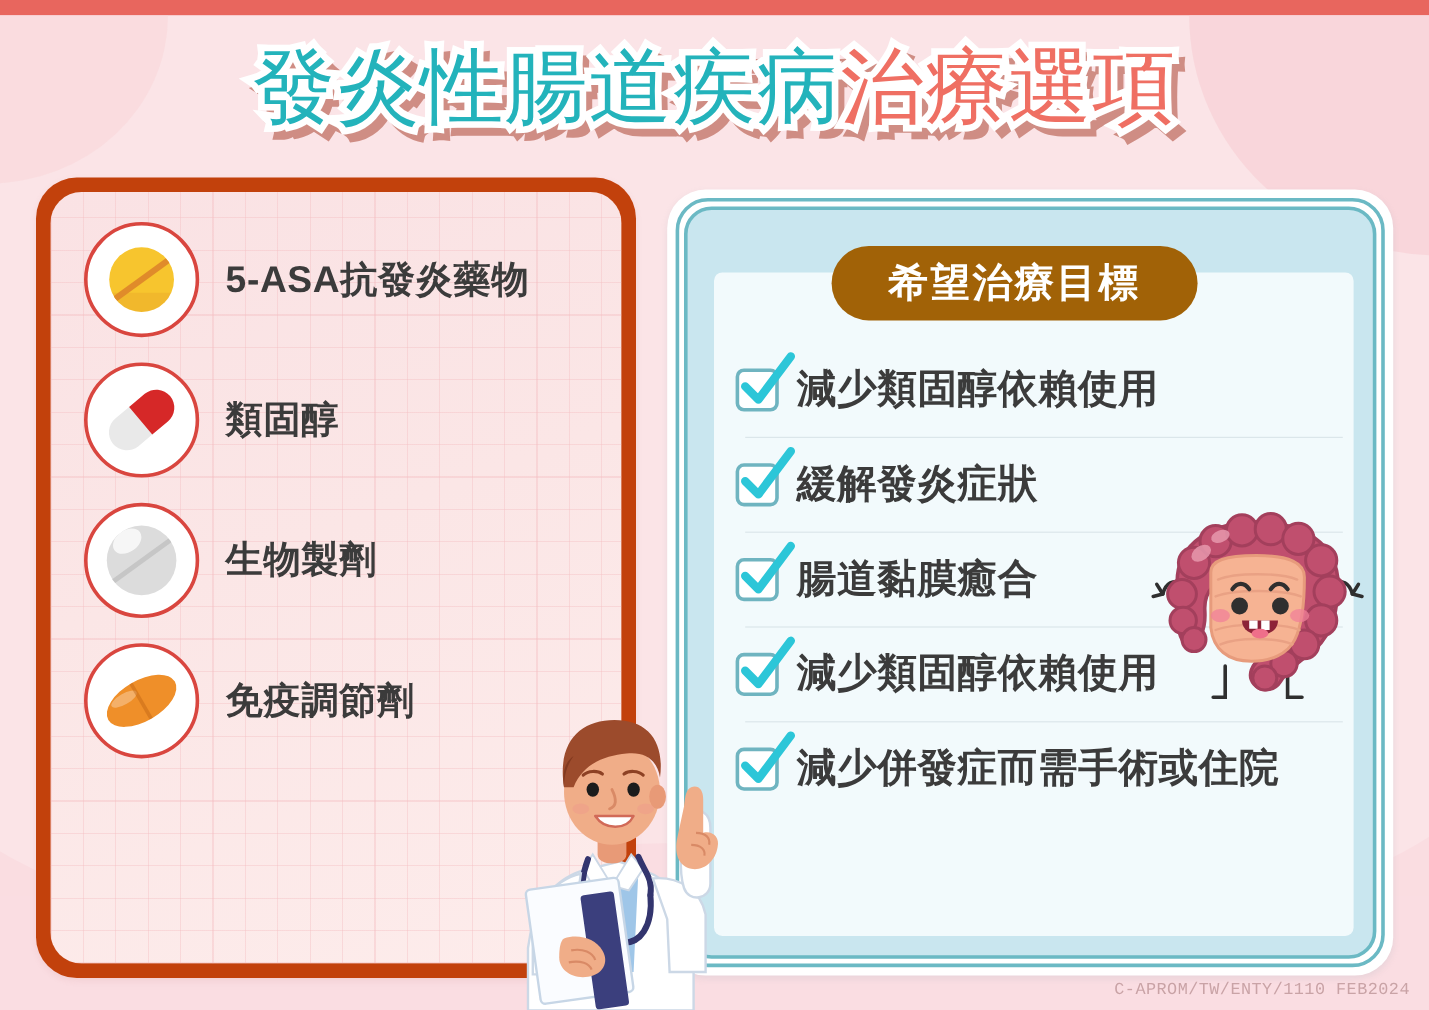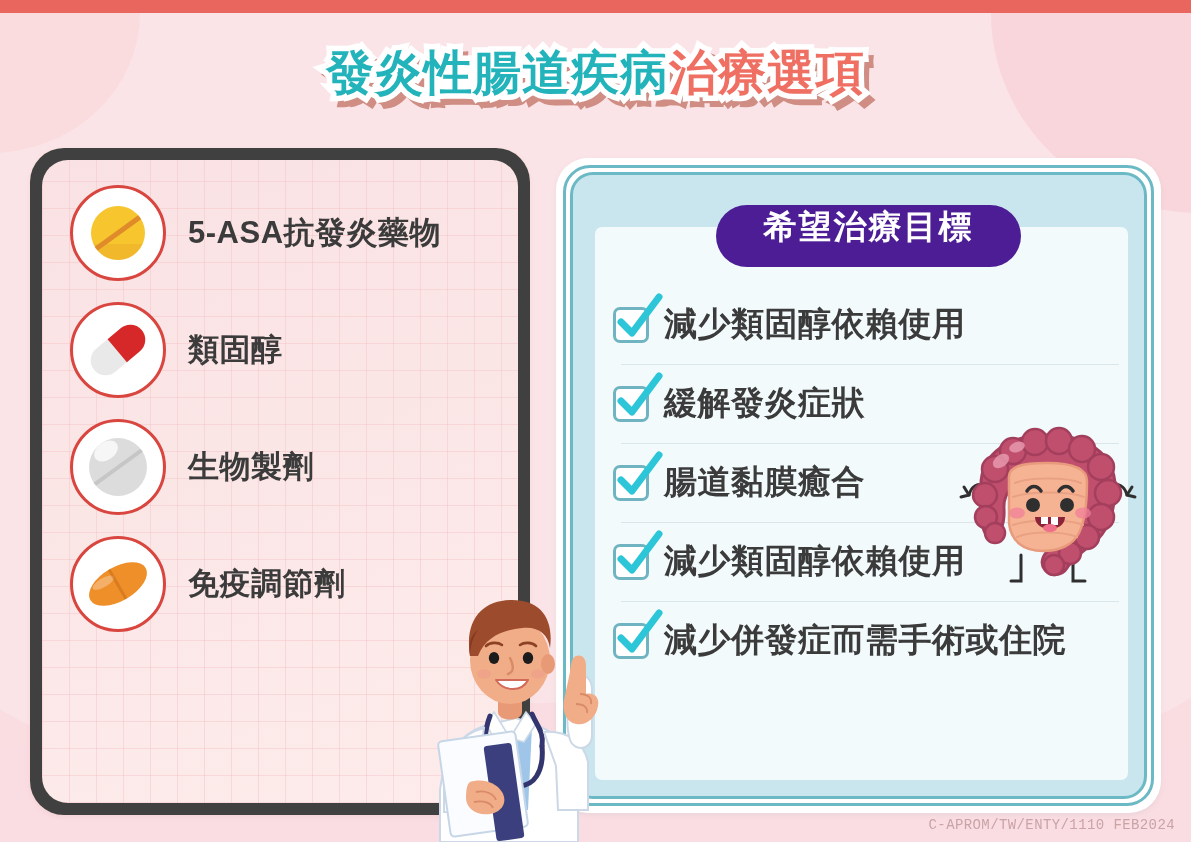--- a/index.html
+++ b/index.html
@@ -67,23 +67,23 @@
   
   .title-wrap {
     position: absolute;
     left: 0; top: 34px;
     width: 1191px;
     text-align: center;
     z-index: 40;
   }
   .title {
     display: inline-block;
-    font-size: 48px;
+    font-size: 69px;
     line-height: 78px;
-    font-weight: bold;
+    font-weight: normal;
     letter-spacing: 1px;
     white-space: nowrap;
     position: relative;
   }
   .title .seg { position: relative; display: inline-block; }
   
   .title .seg::before {
     content: attr(data-txt);
     position: absolute;
     left: 6px; top: 7px;
@@ -99,21 +99,21 @@
     paint-order: stroke fill;
   }
   .t-teal > span { color: #23b3bb; }
   .t-coral > span { color: #ef6f63; }
 
   
   .left-card {
     position: absolute;
     left: 30px; top: 148px;
     width: 500px; height: 667px;
-    background: #404040;
+    background: #c2410c;
     border-radius: 34px;
     box-shadow: 0 2px 5px rgba(190,120,120,.12);
     z-index: 10;
   }
   .left-card-inner {
     position: absolute;
     left: 12px; top: 12px;
     width: 476px; height: 643px;
     border-radius: 26px;
     background:
@@ -281,25 +281,25 @@
 
   .rc-rule {
     position: absolute;
     left: 34px; top: 60px;
     width: 509px; height: 5px;
     background: #26a9b4;
     border-radius: 3px;
   }
   .rc-badge {
     position: absolute;
-    left: 143px; top: 30px;
+    left: 120px; top: 30px;
     width: 305px; height: 62px;
-    background: #4c1d95;
+    background: #a16207;
     border-radius: 31px;
-    display: flex; align-items: flex-start; justify-content: center;
+    display: flex; align-items: center; justify-content: center;
     z-index: 3;
   }
   .rc-badge span {
     color: #ffffff;
     font-size: 33px;
     font-weight: bold;
     letter-spacing: 2px;
   }
 
   .check-list {

